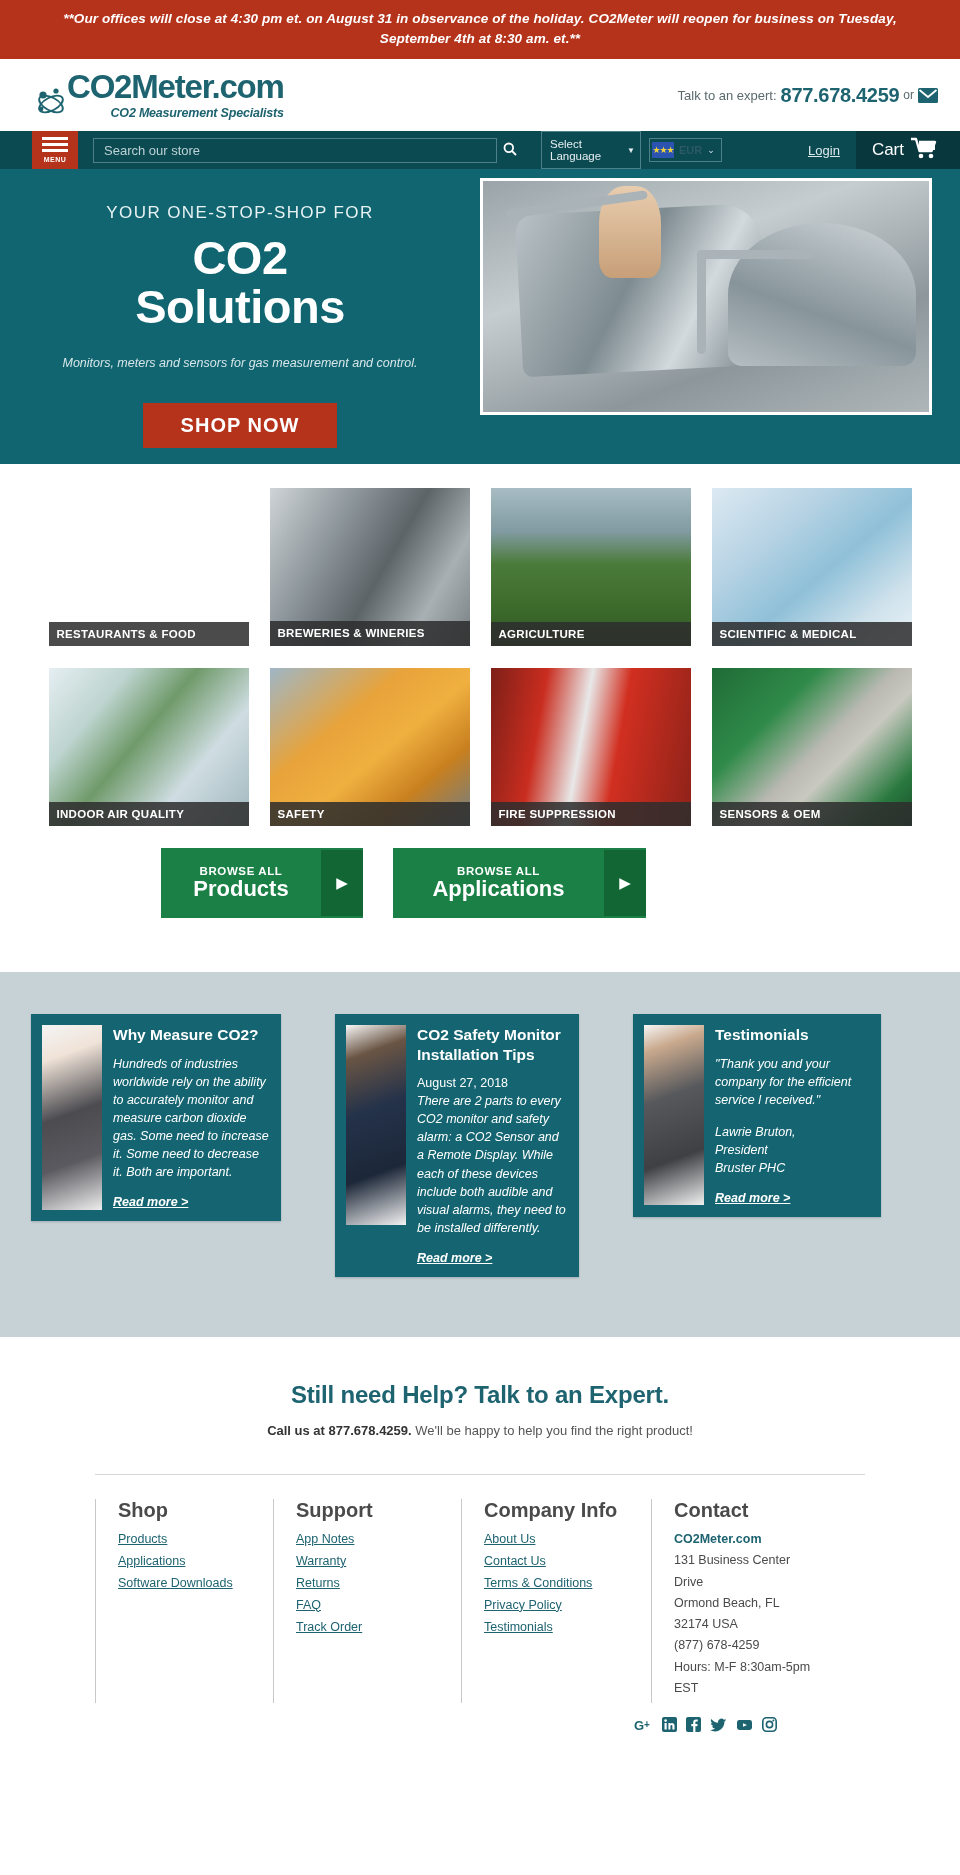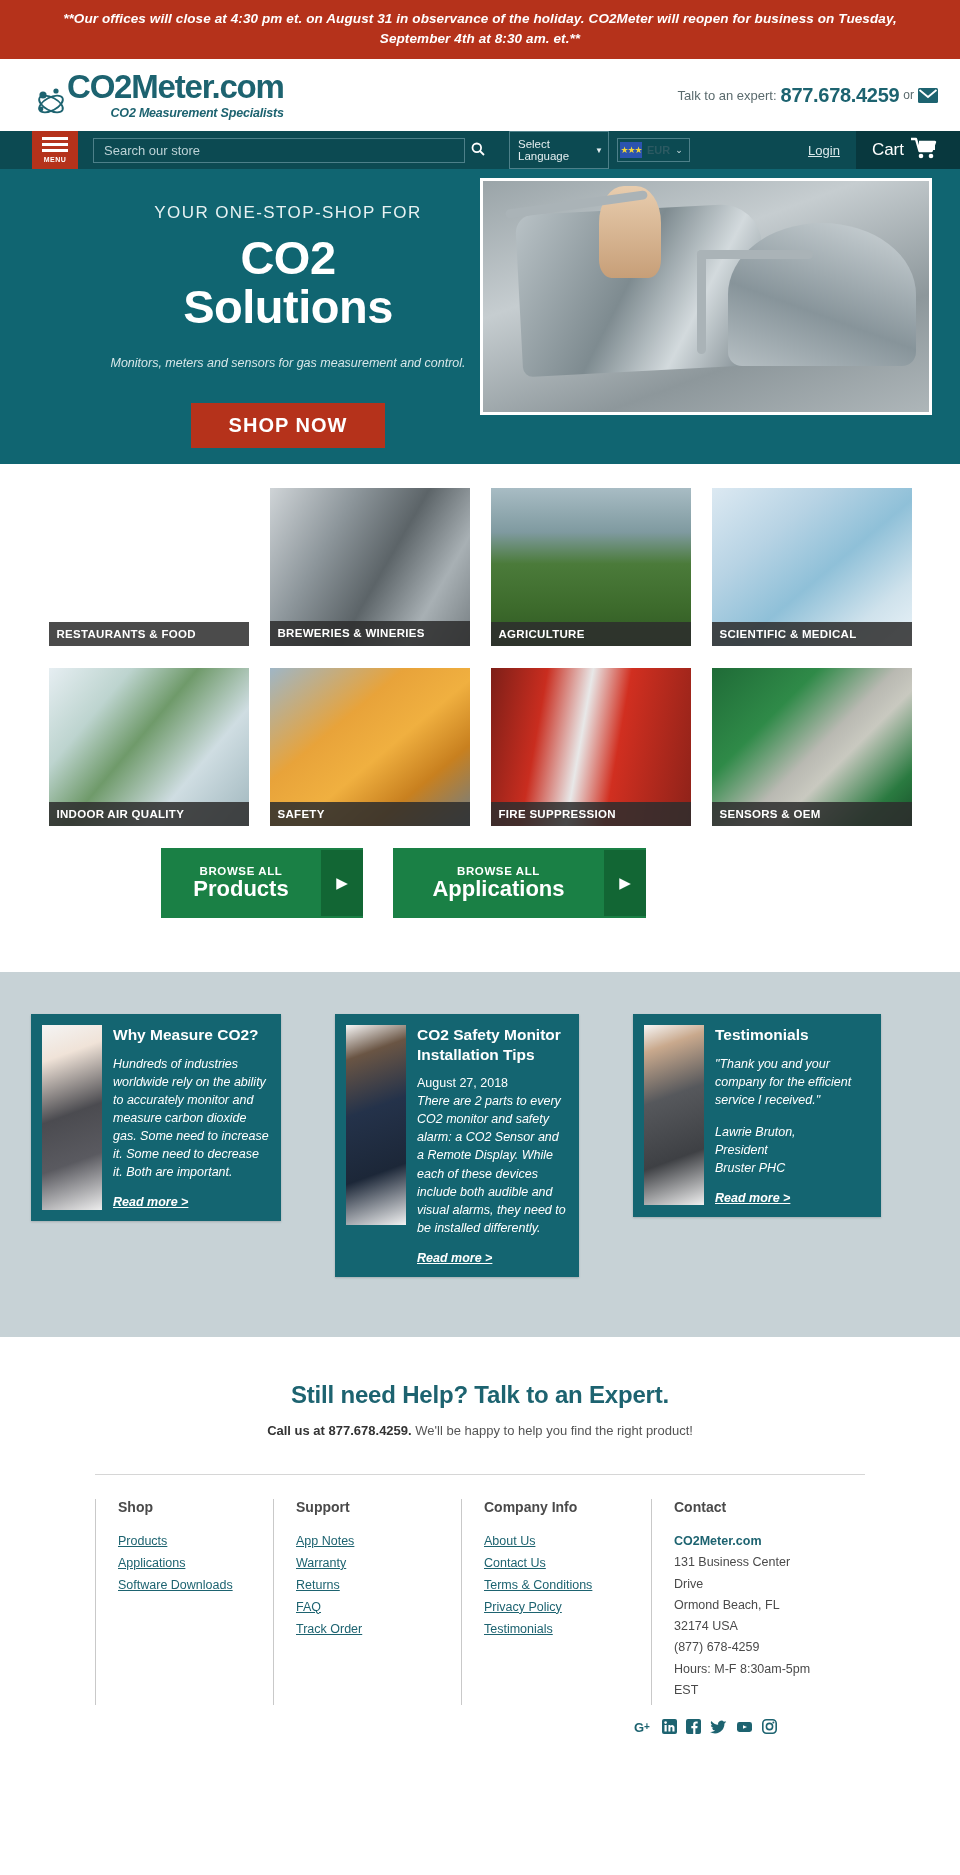--- a/index.html
+++ b/index.html
@@ -91,21 +91,21 @@
   .menu-btn .bar { width: 26px; height: 3px; background: #fff; }
   .menu-btn .mlabel {
     color: #fff; font-size: 7px; font-weight: bold; letter-spacing: .5px;
     margin-top: 1px;
   }
   .search-wrap {
     display: flex;
     margin-left: 15px;
   }
   .search-input {
-    width: 372px;
+    width: 404px;
     height: 25px;
     background: transparent;
     border: 1px solid #4d8089;
     color: #cfe0e3;
     font-size: 13px;
     padding: 0 10px;
     font-family: "Liberation Sans", sans-serif;
   }
   .search-input::placeholder { color: #bcd2d6; }
   .search-btn {
@@ -158,21 +158,20 @@
     padding: 0 22px 0 16px;
     color: #fff; font-size: 17px; cursor: pointer;
   }
 
   
   .hero {
     background: #106571;
     height: 295px;
     position: relative;
     display: flex;
-    padding-left: 48px;
   }
   .hero-left {
     width: 480px;
     padding: 22px 40px 0 40px;
     text-align: center;
     color: #fff;
   }
   .hero-kicker {
     font-size: 17px;
     letter-spacing: 1.4px;
@@ -378,24 +377,24 @@
   .fcol {
     border-left: 1px solid #c9c9c9;
     padding: 0 18px 4px 22px;
   }
   .fcol:first-child { padding-left: 22px; }
   .fcol-shop { width: 178px; }
   .fcol-support { width: 188px; }
   .fcol-company { width: 190px; }
   .fcol-contact { width: 214px; }
   .fcol h4 {
-    font-size: 14px;
+    font-size: 20px;
     font-weight: bold;
     color: #4a4a4a;
-    margin-bottom: 16px;
+    margin-bottom: 7px;
   }
   .fcol a {
     display: block;
     font-size: 12.5px;
     color: #1d6370;
     text-decoration: underline;
     line-height: 1.75;
     cursor: pointer;
   }
   .contact-name { font-size: 12.5px; font-weight: bold; color: #1d6370; line-height: 1.7; }

